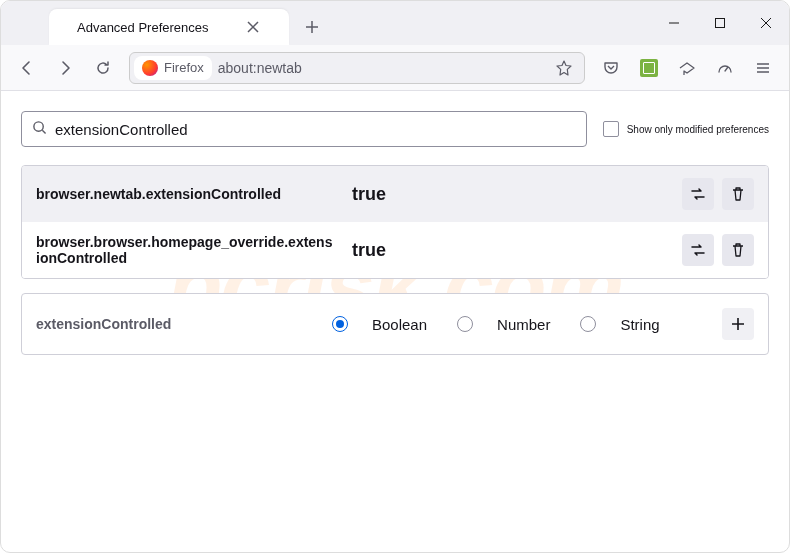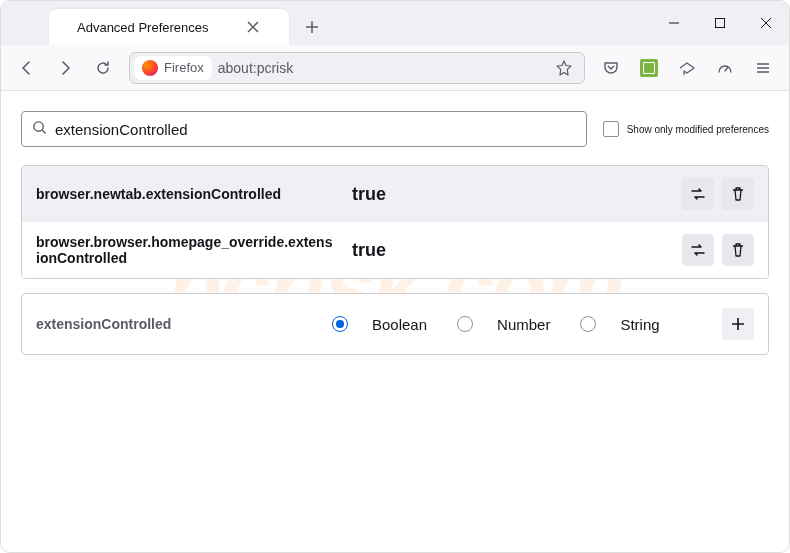--- a/index.html
+++ b/index.html
@@ -286,21 +286,21 @@
   <div class="nav-btn">
     <svg viewBox="0 0 16 16">
         <path d="M13 8a5 5 0 1 1-1.5-3.5M13 2v3h-3" stroke="currentColor" stroke-width="1.5" fill="none" stroke-linecap="round" stroke-linejoin="round"></path>
       </svg>
   </div>
   <div class="address-bar">
     <div class="identity-box">
       <span class="firefox-logo"></span>
       <span>Firefox</span>
     </div>
-    <span class="url-text">about:pcrisk</span>
+    <span class="url-text">about:newtab</span>
     <span class="toolbar-icon" style="width:24px;height:24px">
       <svg viewBox="0 0 16 16">
           <path d="M8 1l2 4.5 5 .5-3.7 3.4L12 15 8 12.5 4 15l.7-5.6L1 6l5-.5z" stroke="currentColor" fill="none" stroke-width="1.2" stroke-linejoin="round"></path>
         </svg>
     </span>
   </div>
   <div class="toolbar-icon">
     <svg viewBox="0 0 16 16">
         <path d="M2 3h12v4a6 6 0 0 1-12 0V3z M5 6l3 3 3-3" stroke="currentColor" fill="none" stroke-width="1.4" stroke-linejoin="round"></path>
       </svg>

